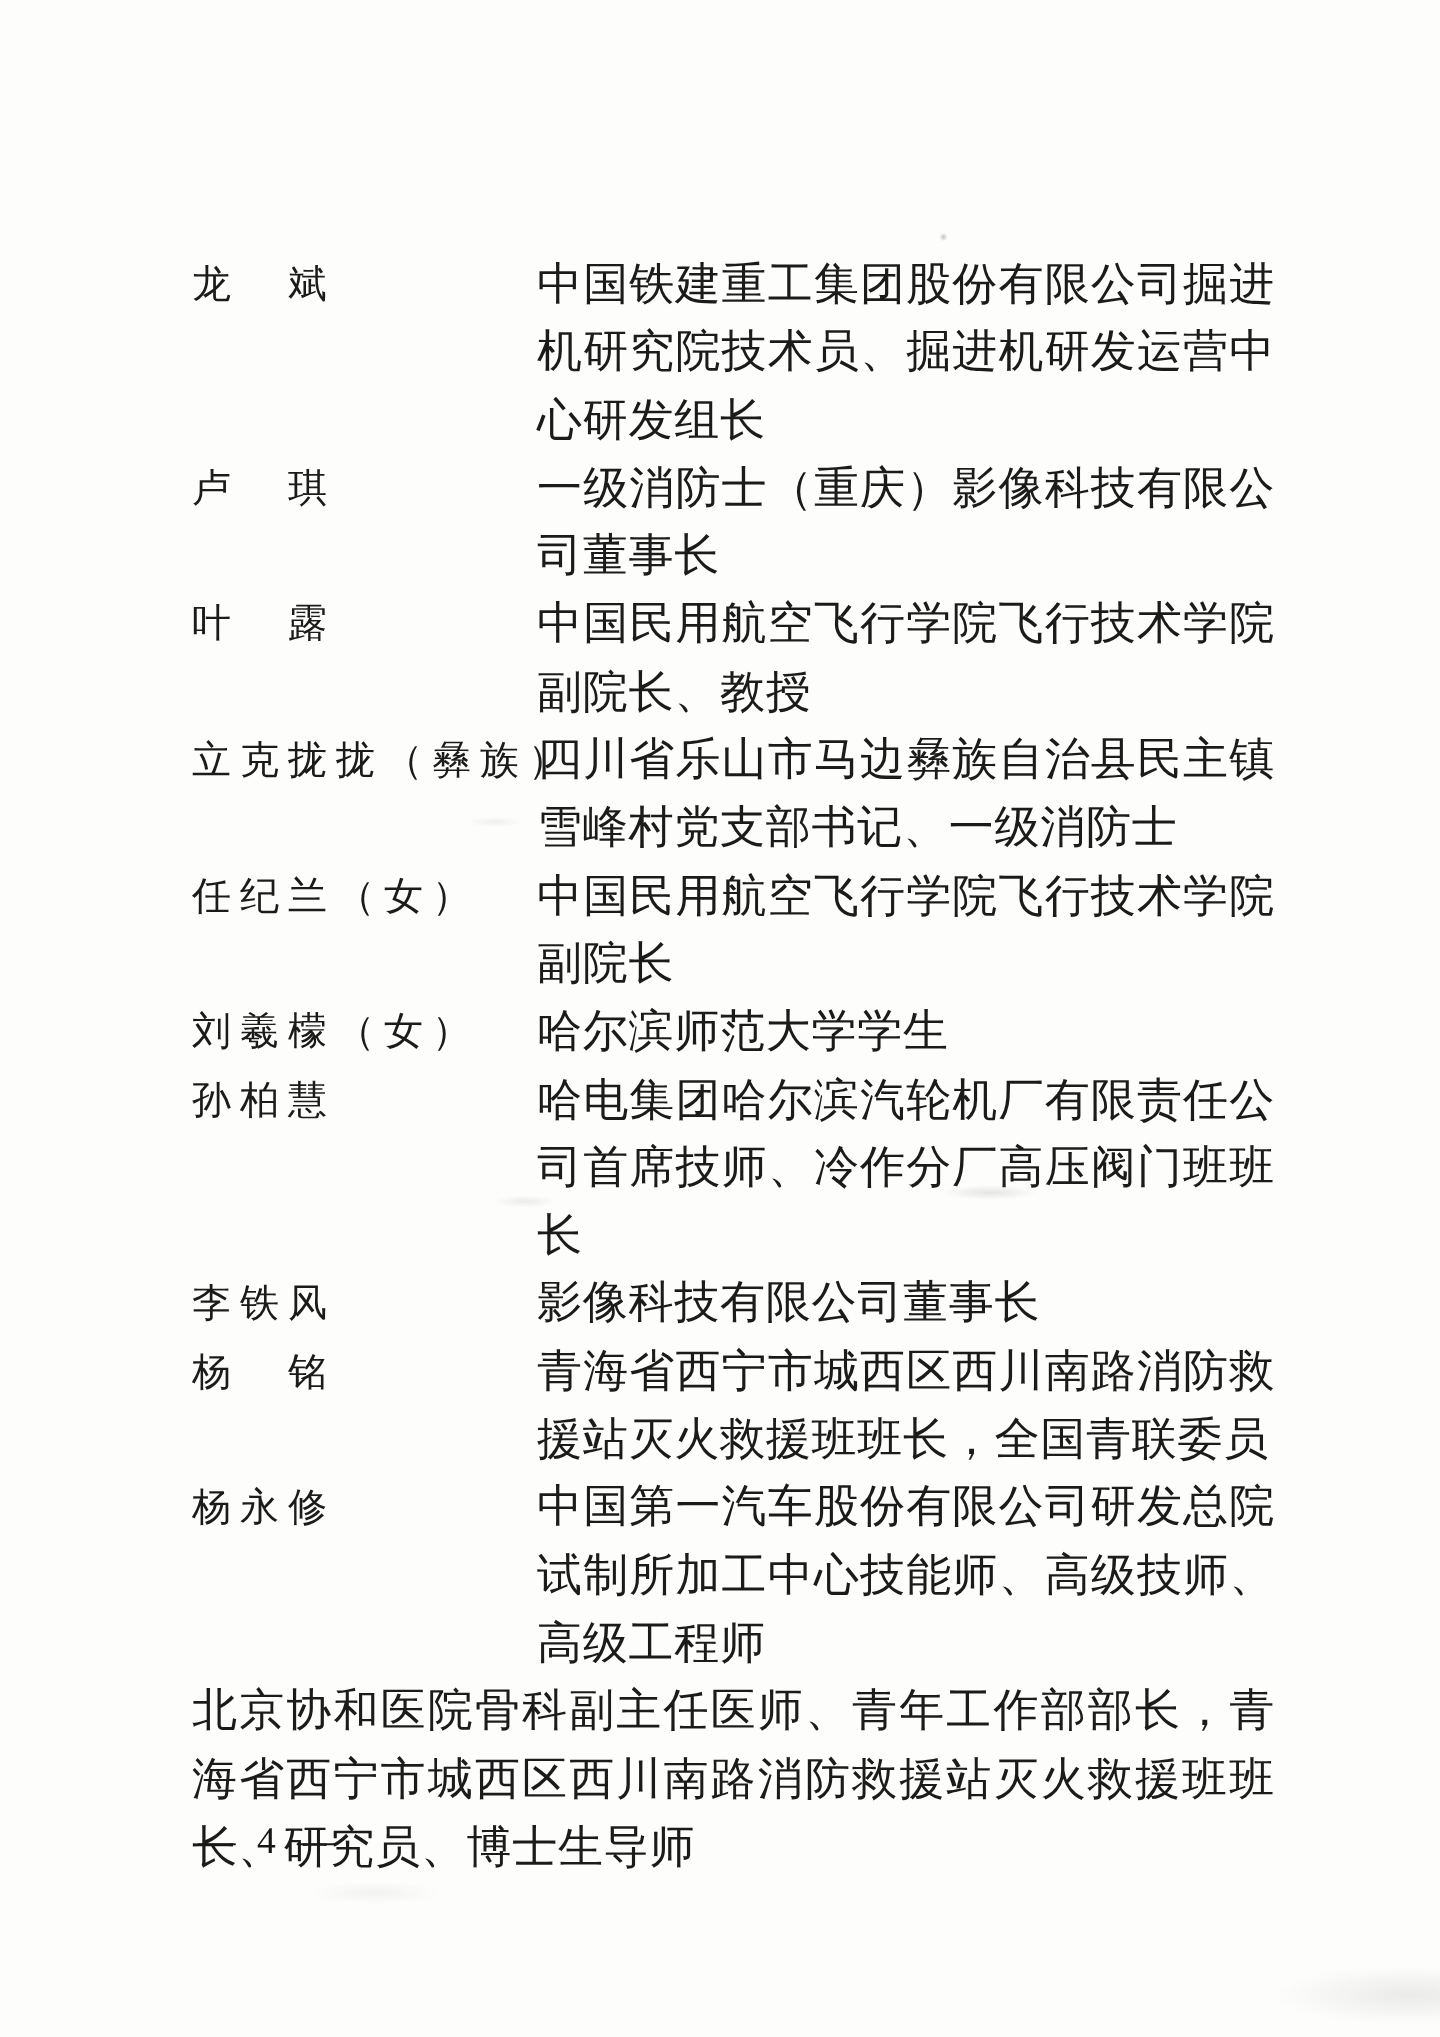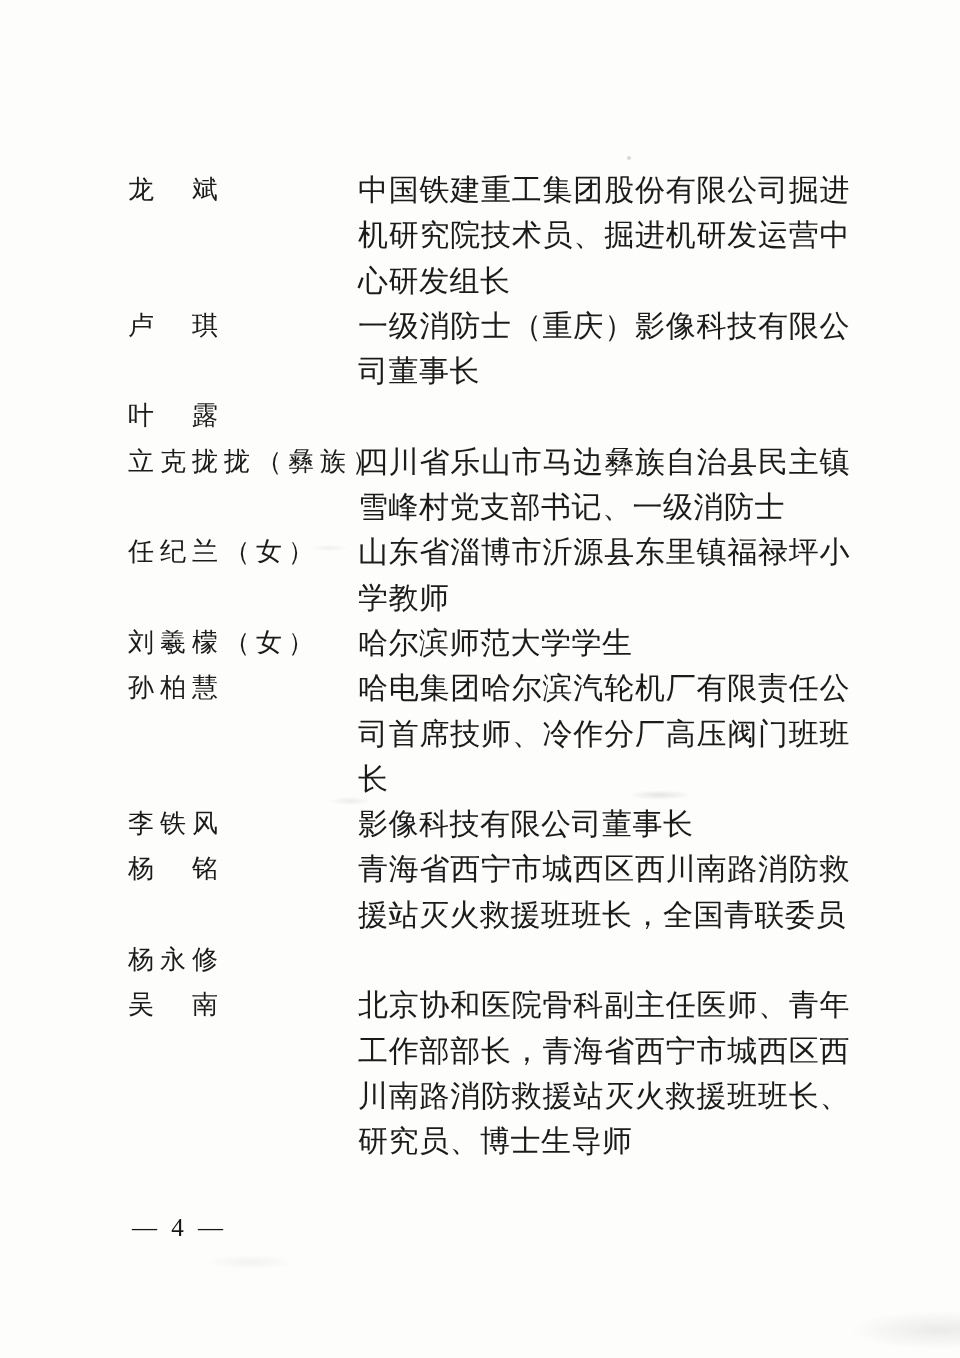--- a/index.html
+++ b/index.html
@@ -76,30 +76,31 @@
       <div class="entry-desc">中国铁建重工集团股份有限公司掘进机研究院技术员、掘进机研发运营中心研发组长</div>
     </div>
 
     <div class="entry">
       <div class="entry-name">卢　琪</div>
       <div class="entry-desc">一级消防士（重庆）影像科技有限公司董事长</div>
     </div>
 
     <div class="entry">
       <div class="entry-name">叶　露</div>
+      <div class="entry-desc">中国民用航空飞行学院飞行技术学院副院长、教授</div>
     </div>
 
     <div class="entry">
       <div class="entry-name">立克拢拢（彝族）</div>
       <div class="entry-desc">四川省乐山市马边彝族自治县民主镇雪峰村党支部书记、一级消防士</div>
     </div>
 
     <div class="entry">
       <div class="entry-name">任纪兰（女）</div>
-      <div class="entry-desc">山东省淄博市沂源县东里镇福禄坪小学教师</div>
+      <div class="entry-desc">中国民用航空飞行学院飞行技术学院副院长</div>
     </div>
 
     <div class="entry">
       <div class="entry-name">刘羲檬（女）</div>
       <div class="entry-desc">哈尔滨师范大学学生</div>
     </div>
 
     <div class="entry">
       <div class="entry-name">孙柏慧</div>
       <div class="entry-desc">哈电集团哈尔滨汽轮机厂有限责任公司首席技师、冷作分厂高压阀门班班长</div>
@@ -111,24 +112,24 @@
       <div class="entry-desc">影像科技有限公司董事长</div>
     </div>
 
     <div class="entry">
       <div class="entry-name">杨　铭</div>
       <div class="entry-desc">青海省西宁市城西区西川南路消防救援站灭火救援班班长，全国青联委员</div>
     </div>
 
     <div class="entry">
       <div class="entry-name">杨永修</div>
+      <div class="entry-desc">中国第一汽车股份有限公司研发总院试制所加工中心技能师、高级技师、高级工程师</div>
     </div>
 
     <div class="entry">
-      <div class="entry-name">吴　南</div>
       <div class="entry-desc">北京协和医院骨科副主任医师、青年工作部部长，青海省西宁市城西区西川南路消防救援站灭火救援班班长、研究员、博士生导师</div>
     </div>
 
   </div>
 
   <div class="page-number">— 4 —</div>
 
 </div>
 
 </body></html>

